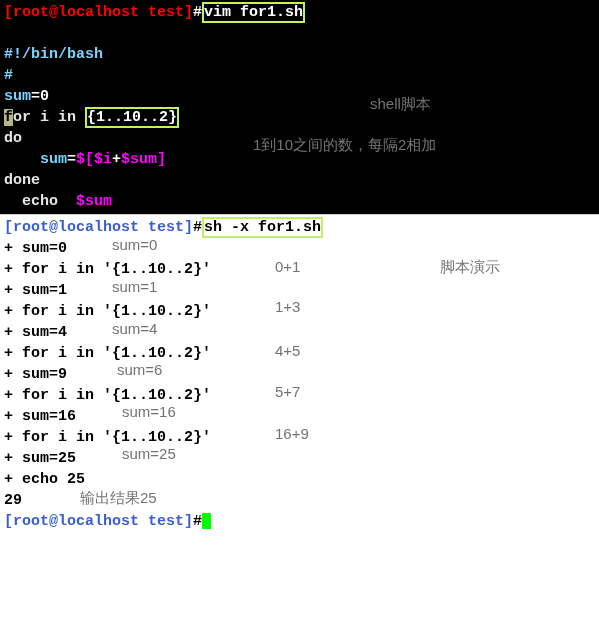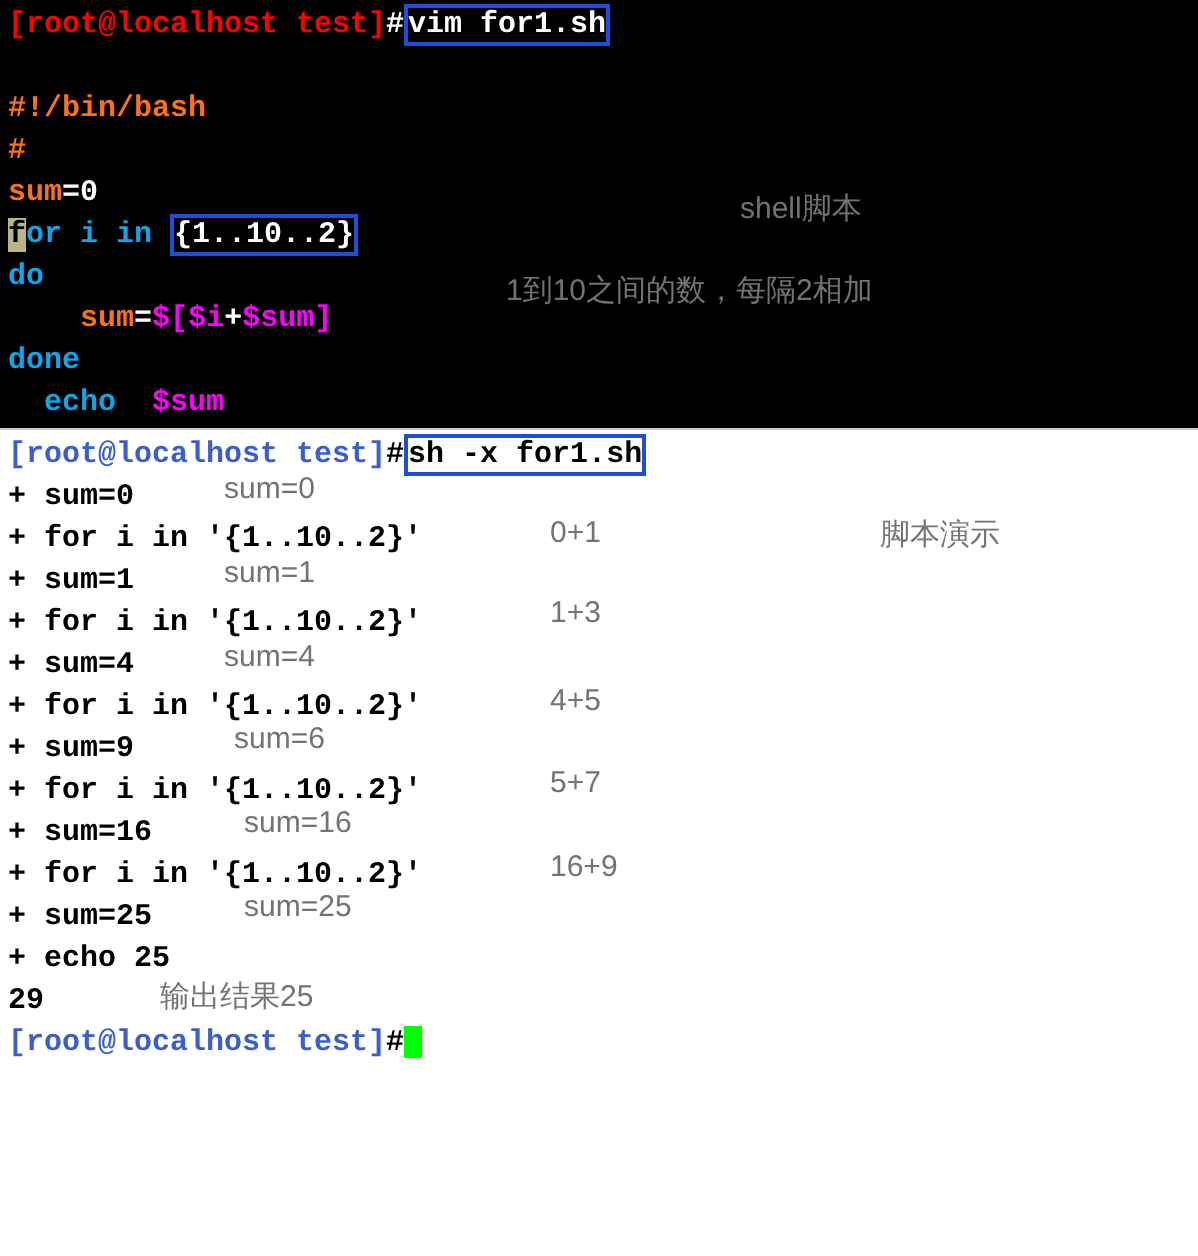--- a/index.html
+++ b/index.html
@@ -7,27 +7,27 @@
       font-family: "Courier New", monospace;
       font-size: 15px;
       background: #fff;
       width: 599px;
       position: relative;
       font-weight: bold;
     }
     .section { background: #000; padding: 2px 4px; position: relative; }
     .section-white { background: #fff; padding: 2px 4px; position: relative; }
     .line { white-space: pre; line-height: 21px; }
-    .red-box { border: 2px solid #1d4ed8; display: inline; }
+    .red-box { border: 2px solid #bef264; display: inline; }
     .blue { color: #3a5fcd; }
     .red-ann { color: #737373; position: absolute; font-family: Arial, sans-serif; font-weight: normal; font-size: 15px; }
-    .c-cyan { color: #f97316; }
+    .c-cyan { color: #7dd3fc; }
     .c-white { color: #fff; }
     .c-red { color: #ff0000; }
-    .c-yellow { color: #0ea5e9; }
+    .c-yellow { color: #e5e5e5; }
     .c-pink { color: #ff00ff; }
     .cursor-blk { background: #00ff00; display: inline-block; width: 9px; height: 16px; vertical-align: middle; }
     hr.sep { border: none; border-top: 1px solid #ccc; }
   </style>
 </head>
 <body>
 
 <div class="section">
   <div class="line"><span class="c-red">[root@localhost test]</span><span class="c-white">#</span><span class="red-box"><span class="c-white">vim for1.sh</span></span></div>
   <div class="line">&nbsp;</div>

